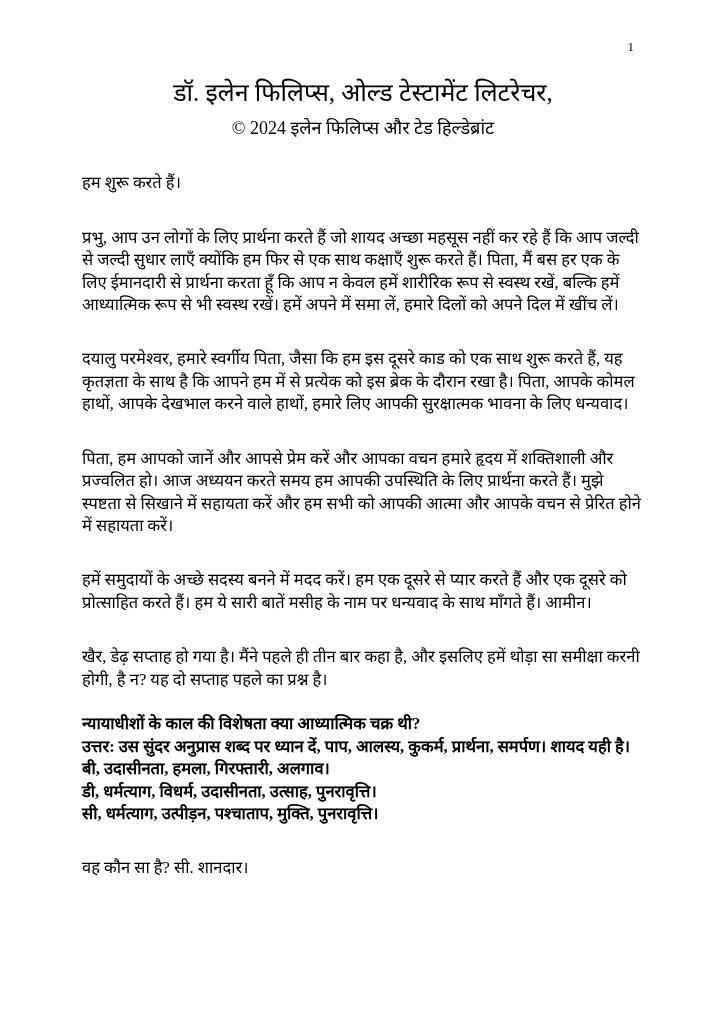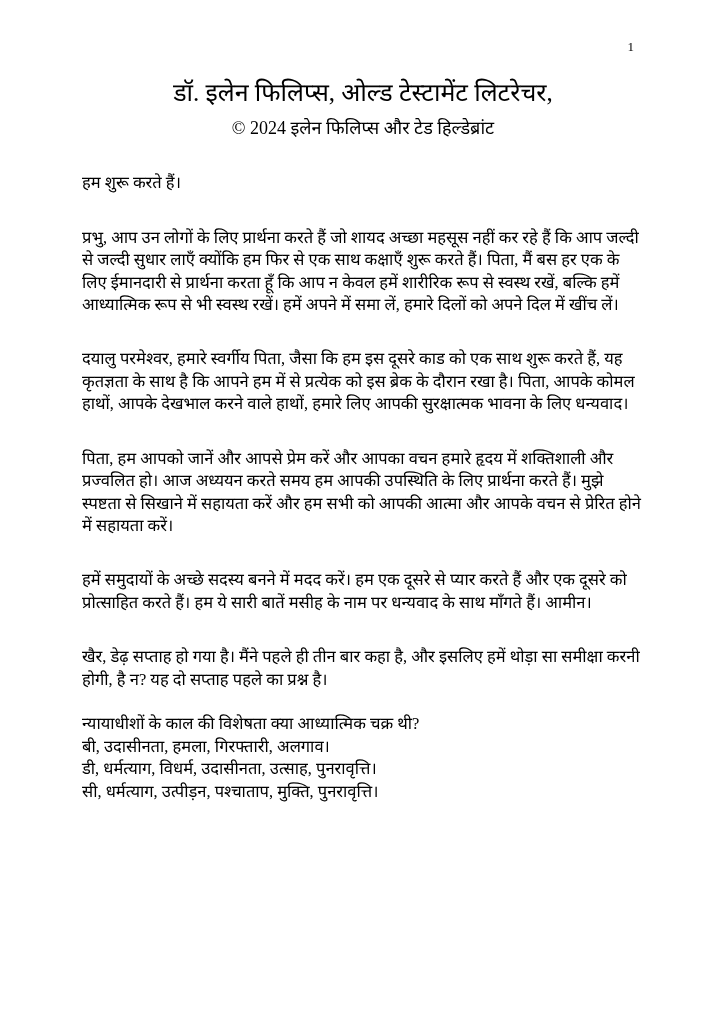--- a/index.html
+++ b/index.html
@@ -32,21 +32,21 @@
     line-height: 1.55;
   }
   .doc-title .title-line { display: block; }
   .copyright {
     text-align: center;
     font-size: 18px;
     margin-top: 3px;
   }
   .para { margin-top: 32px; text-align: left; }
   .quiz-block { margin-top: 22px; }
-  .quiz-line { display: block; }
+  .quiz-line { display: block; font-weight: bold; }
 </style>
 </head>
 <body>
 
 <div class="page">
 
   <div class="page-number">1</div>
 
   <h1 class="doc-title">
     <span class="title-line">डॉ. इलेन फिलिप्स, ओल्ड टेस्टामेंट लिटरेचर,</span>
@@ -61,19 +61,21 @@
   <p class="para">दयालु परमेश्वर, हमारे स्वर्गीय पिता, जैसा कि हम इस दूसरे काड को एक साथ शुरू करते हैं, यह कृतज्ञता के साथ है कि आपने हम में से प्रत्येक को इस ब्रेक के दौरान रखा है। पिता, आपके कोमल हाथों, आपके देखभाल करने वाले हाथों, हमारे लिए आपकी सुरक्षात्मक भावना के लिए धन्यवाद।</p>
 
   <p class="para">पिता, हम आपको जानें और आपसे प्रेम करें और आपका वचन हमारे हृदय में शक्तिशाली और प्रज्वलित हो। आज अध्ययन करते समय हम आपकी उपस्थिति के लिए प्रार्थना करते हैं। मुझे स्पष्टता से सिखाने में सहायता करें और हम सभी को आपकी आत्मा और आपके वचन से प्रेरित होने में सहायता करें।</p>
 
   <p class="para">हमें समुदायों के अच्छे सदस्य बनने में मदद करें। हम एक दूसरे से प्यार करते हैं और एक दूसरे को प्रोत्साहित करते हैं। हम ये सारी बातें मसीह के नाम पर धन्यवाद के साथ माँगते हैं। आमीन।</p>
 
   <p class="para">खैर, डेढ़ सप्ताह हो गया है। मैंने पहले ही तीन बार कहा है, और इसलिए हमें थोड़ा सा समीक्षा करनी होगी, है न? यह दो सप्ताह पहले का प्रश्न है।</p>
 
   <div class="quiz-block">
     <span class="quiz-line">न्यायाधीशों के काल की विशेषता क्या आध्यात्मिक चक्र थी?</span>
+    <span class="quiz-line">उत्तर: उस सुंदर अनुप्रास शब्द पर ध्यान दें, पाप, आलस्य, कुकर्म, प्रार्थना, समर्पण। शायद यही है।</span>
     <span class="quiz-line">बी, उदासीनता, हमला, गिरफ्तारी, अलगाव।</span>
     <span class="quiz-line">डी, धर्मत्याग, विधर्म, उदासीनता, उत्साह, पुनरावृत्ति।</span>
     <span class="quiz-line">सी, धर्मत्याग, उत्पीड़न, पश्चाताप, मुक्ति, पुनरावृत्ति।</span>
   </div>
 
+  <p class="para">वह कौन सा है? सी. शानदार।</p>
 
 </div>
 
 </body></html>

